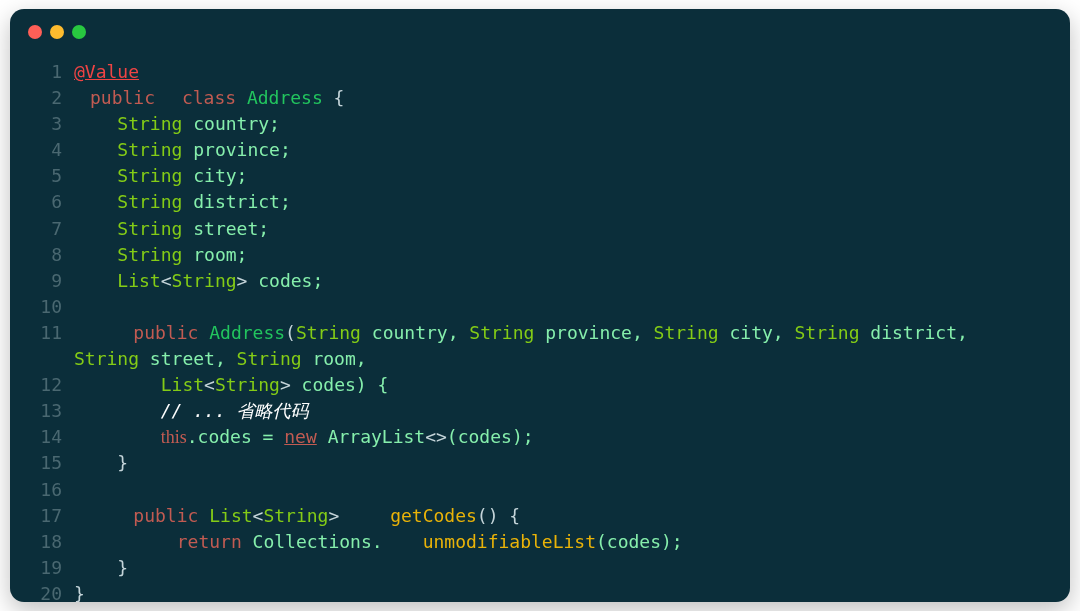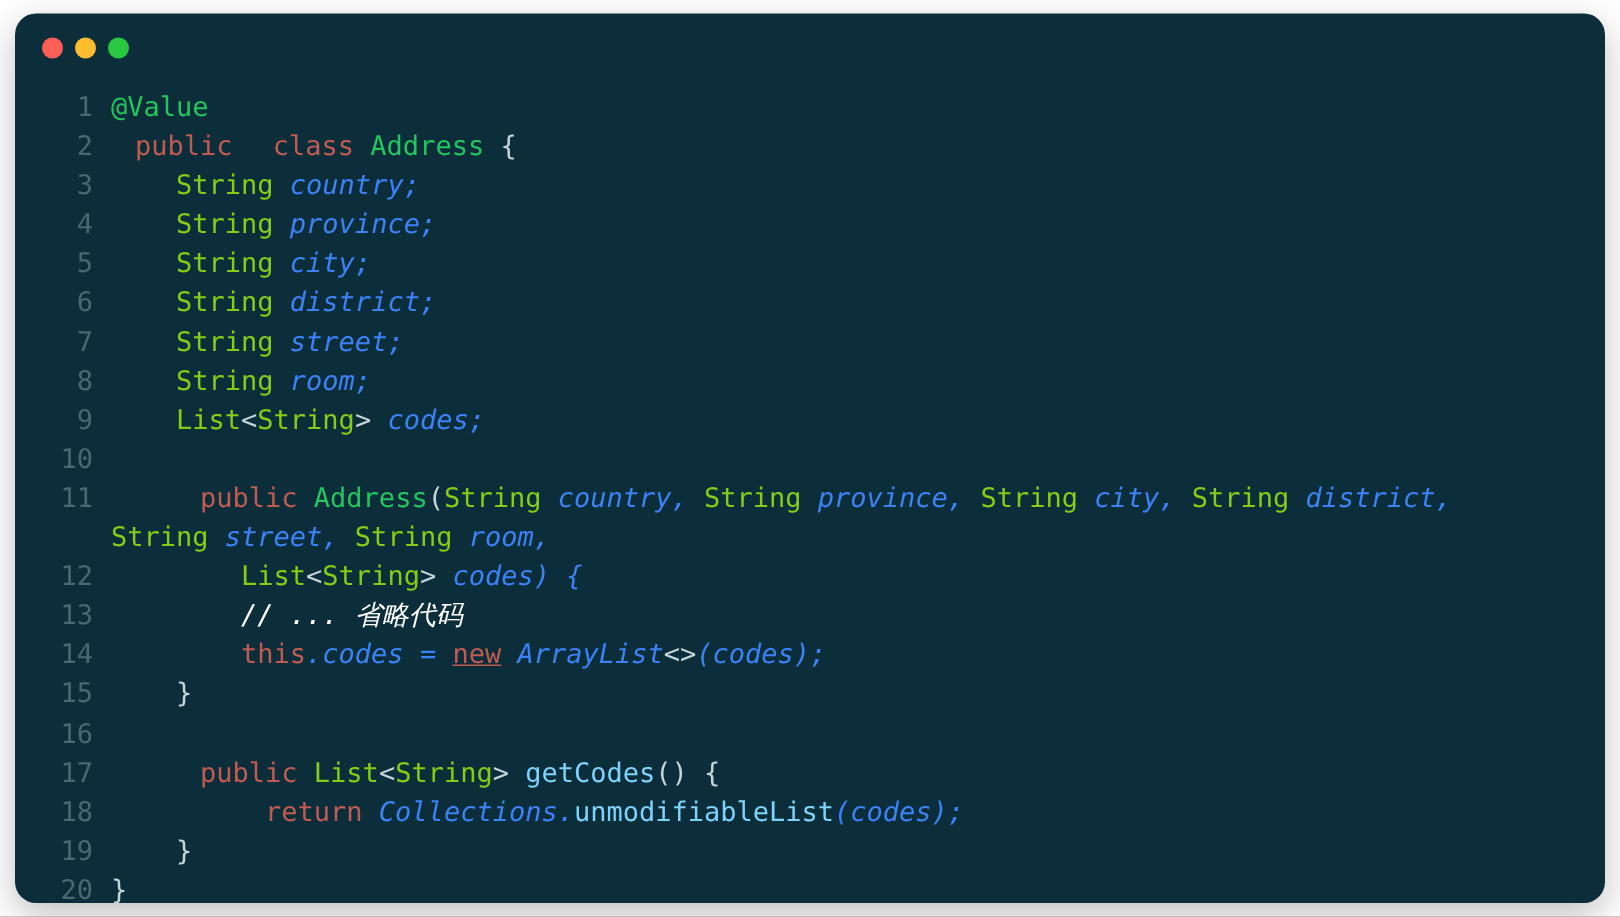--- a/index.html
+++ b/index.html
@@ -49,29 +49,29 @@
     width: 34px;
     text-align: right;
     color: #4a6871;
     user-select: none;
     flex-shrink: 0;
     margin-right: 12px;
   }
   .code {
     white-space: pre-wrap;
   }
-  .tok-annotation { color: #22c55e; }
+  .tok-annotation { color: #ef4444; text-decoration: underline; }
   .tok-keyword    { color: #c15b52; margin-left: 16px; }
   .tok-type       { color: #84cc16; }
   .tok-class      { color: #22c55e; }
-  .tok-ident      { color: #3b82f6; font-style: italic; }
+  .tok-ident      { color: #86efac; }
   .tok-punct      { color: #c4d4d9; }
-  .tok-method     { color: #7dd3fc; }
+  .tok-method     { color: #eab308; margin-left: 40px; }
   .tok-comment    { color: #ffffff; font-style: italic; }
-  .tok-this       { color: #c15b52; }
+  .tok-this       { color: #c15b52; font-family: Liberation Serif, serif; }
   .tok-new        { color: #c15b52; text-decoration: underline; }
 </style>
 </head>
 <body>
 
 <div class="window">
   <div class="titlebar">
     <div class="dot" style="background:#ff5f57"></div>
     <div class="dot" style="background:#febc2e"></div>
     <div class="dot" style="background:#28c840"></div>

